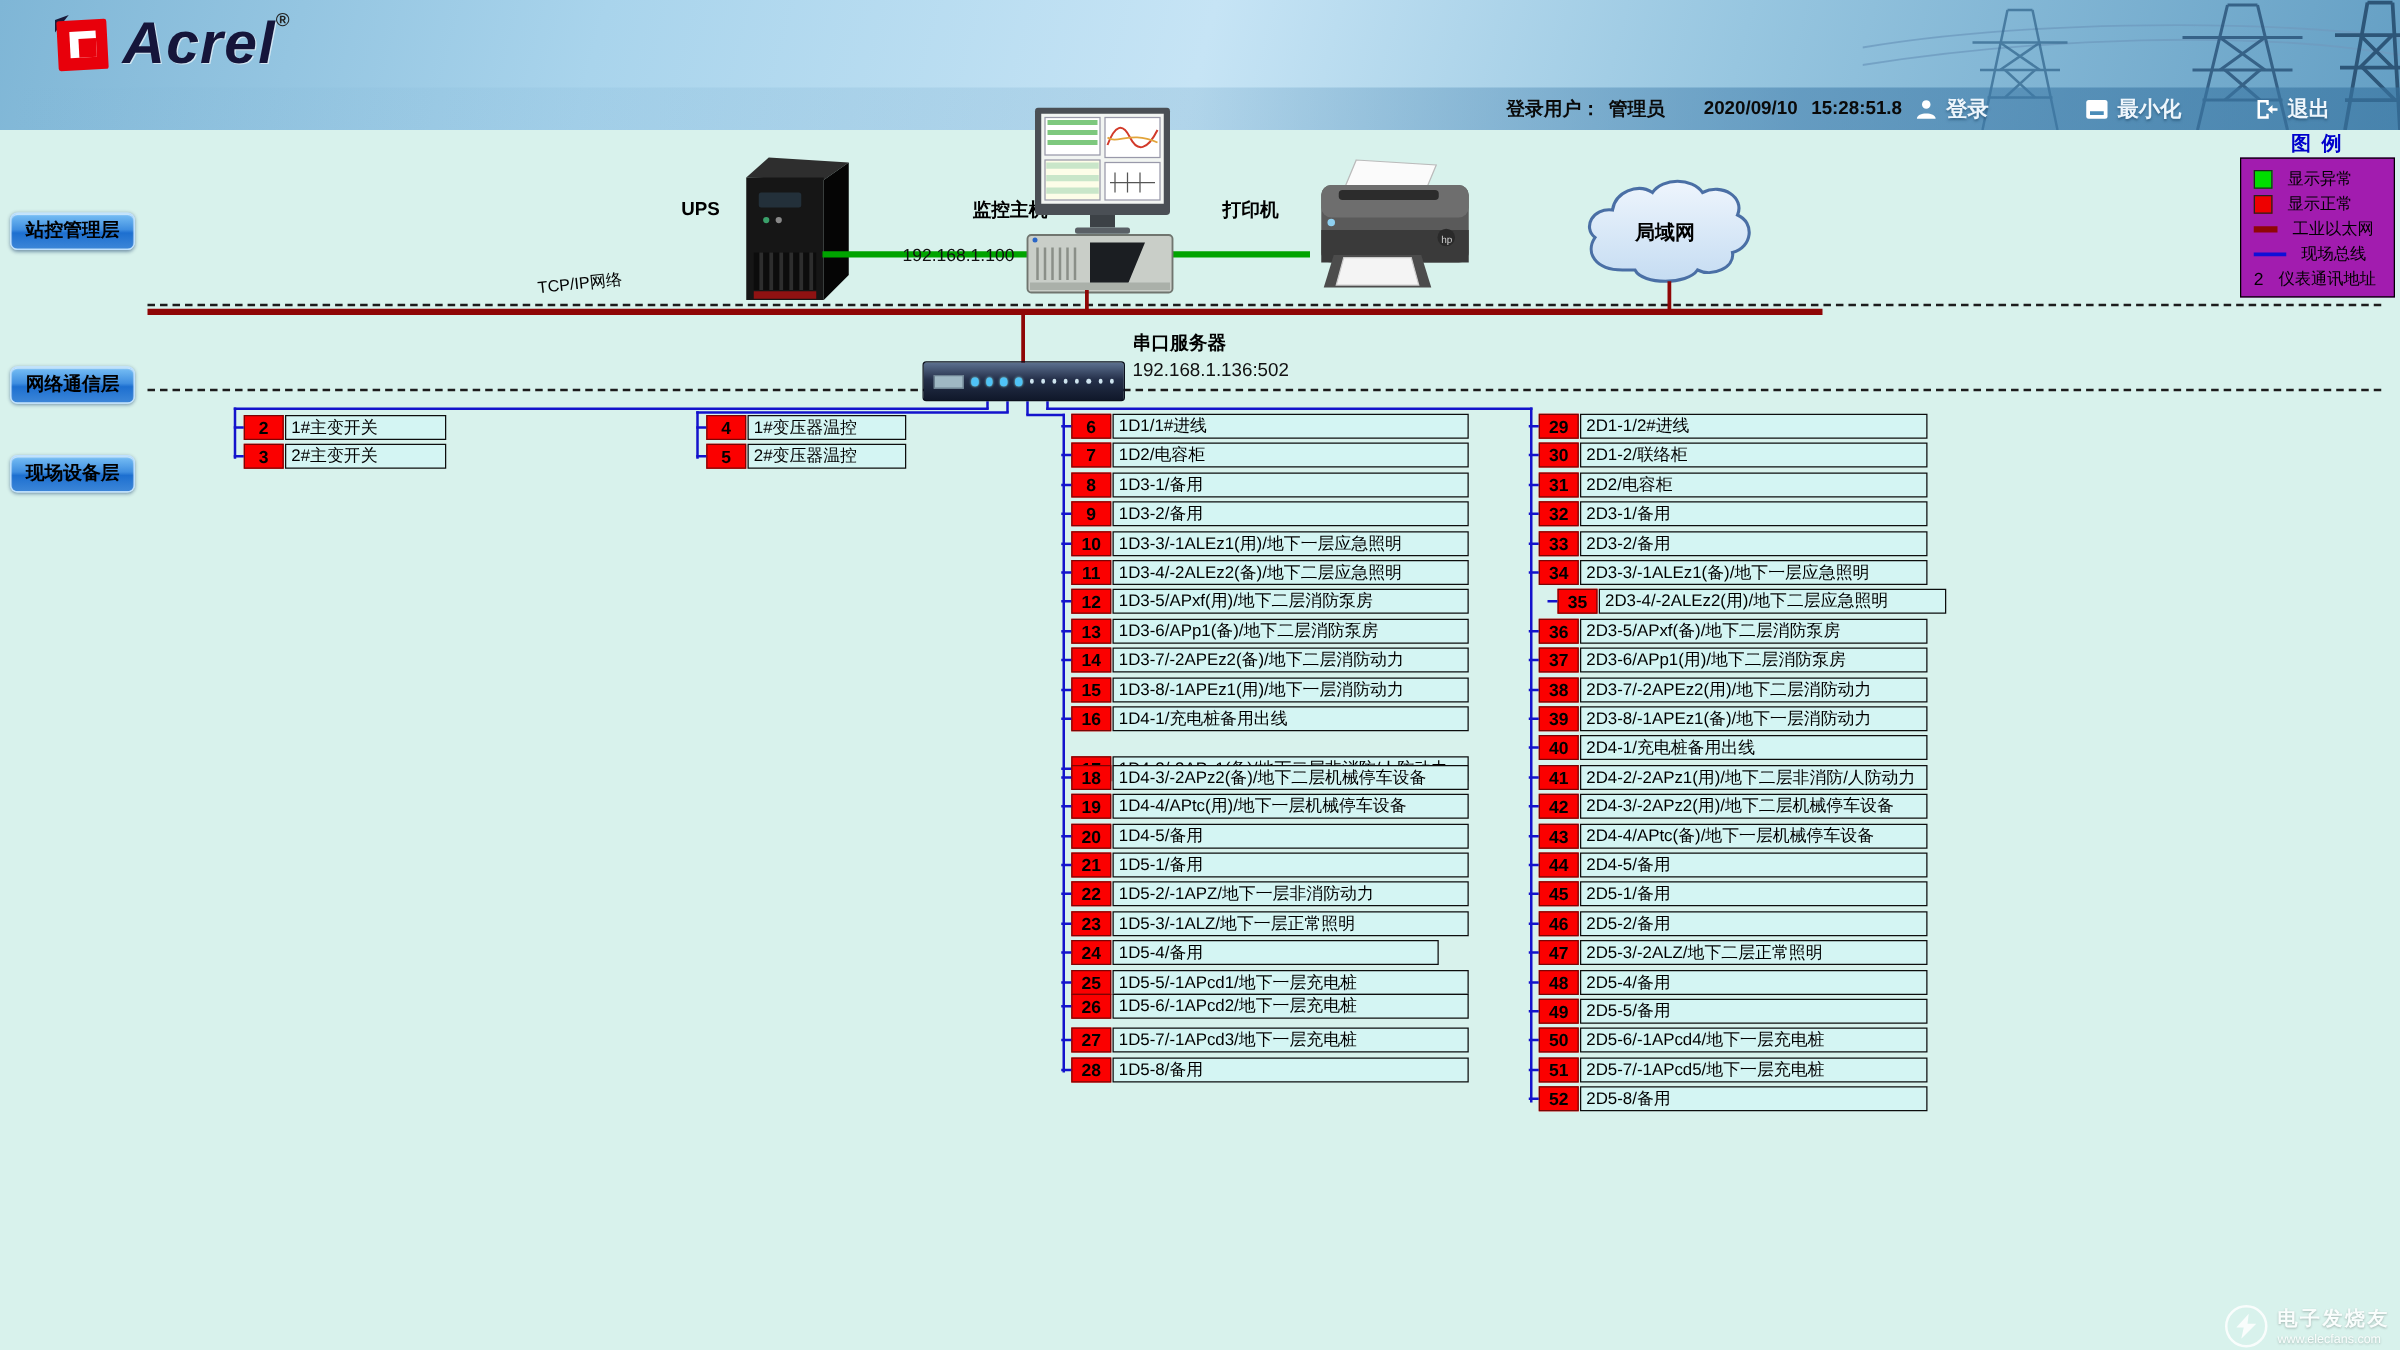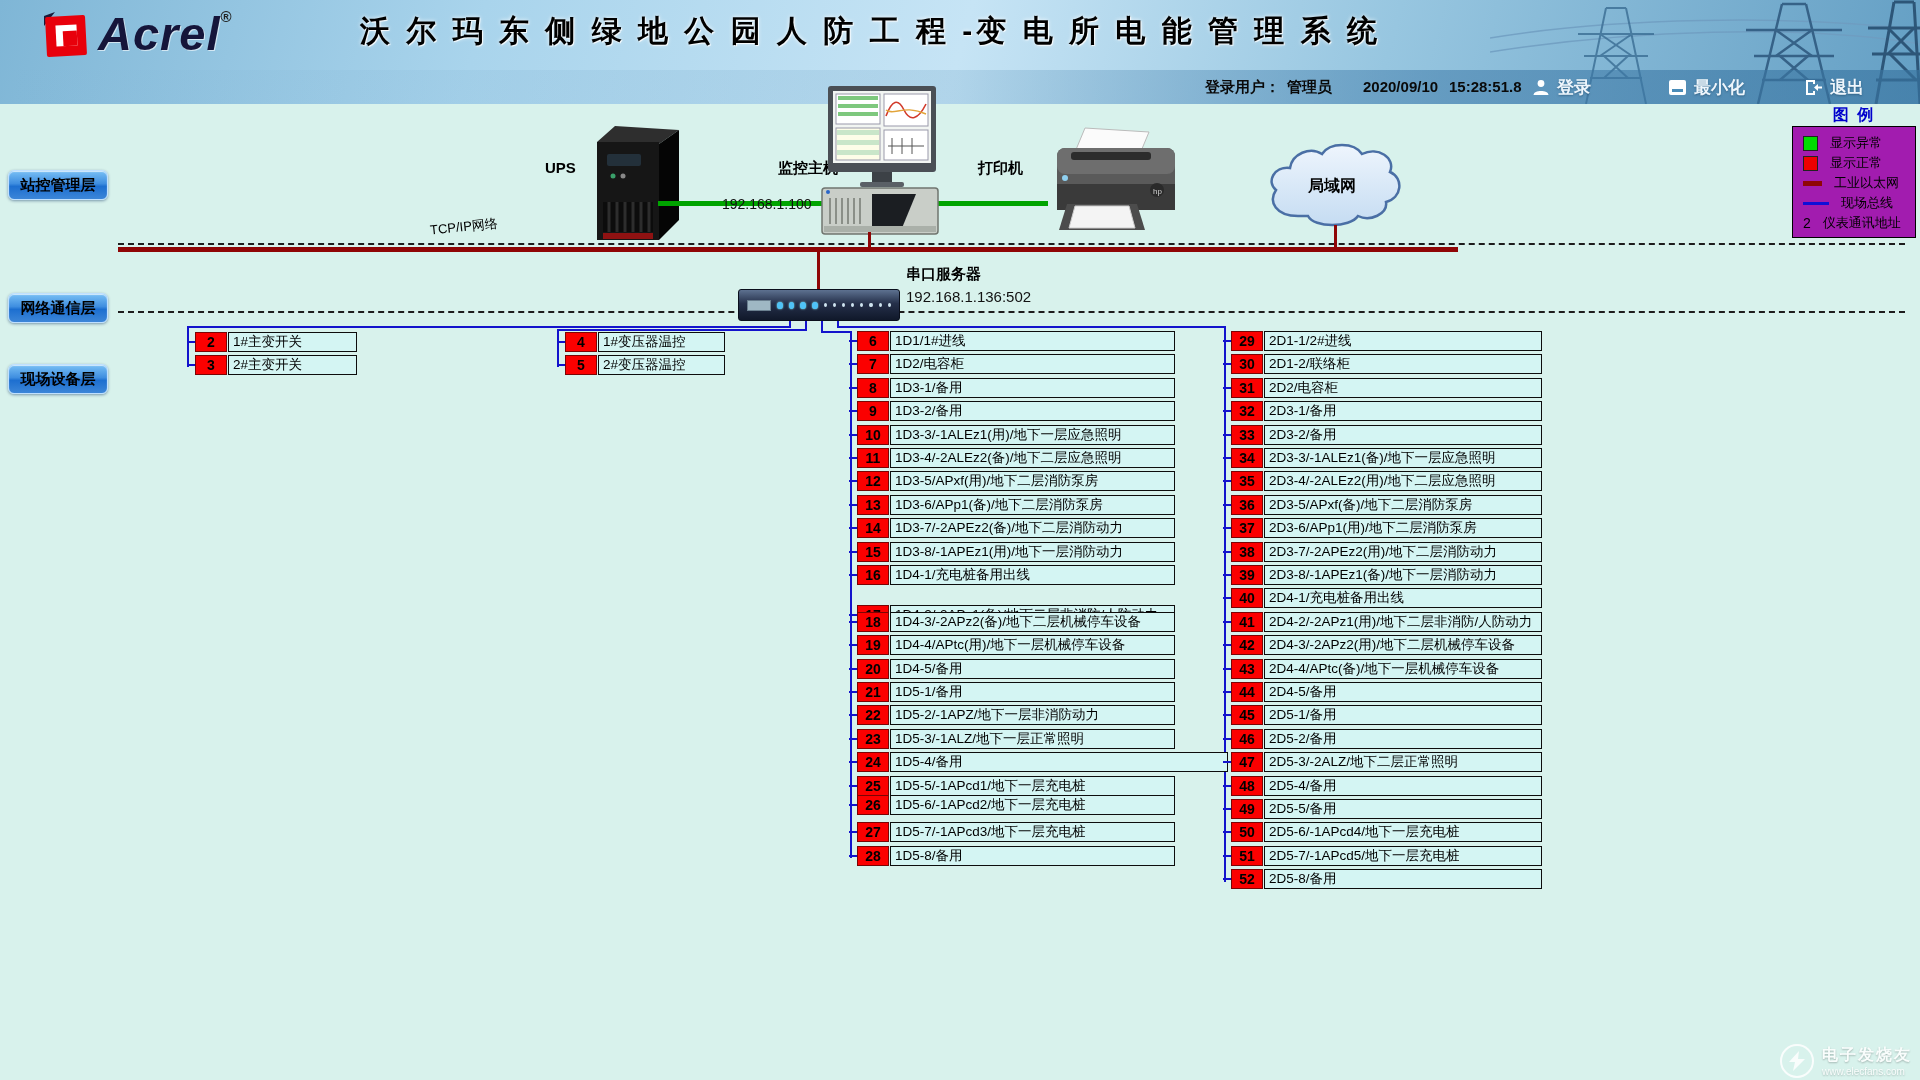--- a/index.html
+++ b/index.html
@@ -126,21 +126,20 @@
         <path d="M4 8 L15 4 L4 18 Z" fill="#1a1a3a"></path>
         <rect x="6" y="8" width="40" height="40" rx="2" fill="#e8000b" transform="rotate(-3 26 28)"></rect>
         <rect x="16" y="17" width="21" height="21" fill="#ffffff" transform="rotate(-3 26 28)"></rect>
         <rect x="23" y="23" width="14" height="15" fill="#e8000b" transform="rotate(-3 26 28)"></rect>
       </svg>
       <div>
         <span id="brand">Acrel</span><sup id="brand-reg">®</sup>
       </div>
     </div>
 
-    <div id="main-title">沃 尔 玛 东 侧 绿 地 公 园 人 防 工 程 -变 电 所 电 能 管 理 系 统</div>
 
     <span class="login-text" style="left:1158px">登录用户：</span>
     <span class="login-text" style="left:1240px">管理员</span>
     <span class="login-text" style="left:1316px">2020/09/10</span>
     <span class="login-text" style="left:1402px">15:28:51.8</span>
 
     <div class="hbtn" style="left:1532px">
       <svg width="18" height="18" viewBox="0 0 18 18">
         <circle cx="9" cy="5.5" r="3.4" fill="#fff"></circle>
           <path d="M1.5 17 C1.5 11.5 16.5 11.5 16.5 17 Z" fill="#fff"></path>
@@ -424,21 +423,21 @@
           <span class="dlabel" style="width: 285px;">1D5-2/-1APZ/地下一层非消防动力</span>
         </div>
         <div class="drow" style="top: 397.8px;">
           <span class="stub"></span>
           <span class="addr">23</span>
           <span class="dlabel" style="width: 285px;">1D5-3/-1ALZ/地下一层正常照明</span>
         </div>
         <div class="drow" style="top: 421.2px;">
           <span class="stub"></span>
           <span class="addr">24</span>
-          <span class="dlabel" style="width: 338px;">1D5-4/备用</span>
+          <span class="dlabel" style="width: 261px;">1D5-4/备用</span>
         </div>
         <div class="drow" style="top: 444.6px;">
           <span class="stub"></span>
           <span class="addr">25</span>
           <span class="dlabel" style="width: 285px;">1D5-5/-1APcd1/地下一层充电桩</span>
         </div>
         <div class="drow" style="top: 464px; justify-content: space-between;">
           <span class="stub"></span>
           <span class="addr">26</span>
           <span class="dlabel" style="width: 285px;">1D5-6/-1APcd2/地下一层充电桩</span>
@@ -478,21 +477,21 @@
         <div class="drow" style="top: 93.6px;">
           <span class="stub"></span>
           <span class="addr">33</span>
           <span class="dlabel" style="width: 278px;">2D3-2/备用</span>
         </div>
         <div class="drow" style="top: 117px;">
           <span class="stub"></span>
           <span class="addr">34</span>
           <span class="dlabel" style="width: 278px;">2D3-3/-1ALEz1(备)/地下一层应急照明</span>
         </div>
-        <div class="drow" style="top: 140.4px;">
+        <div class="drow" style="top: 140.4px; margin-left: 15px;">
           <span class="stub"></span>
           <span class="addr">35</span>
           <span class="dlabel" style="width: 278px;">2D3-4/-2ALEz2(用)/地下二层应急照明</span>
         </div>
         <div class="drow" style="top: 163.8px;">
           <span class="stub"></span>
           <span class="addr">36</span>
           <span class="dlabel" style="width: 278px;">2D3-5/APxf(备)/地下二层消防泵房</span>
         </div>
         <div class="drow" style="top: 187.2px;">

